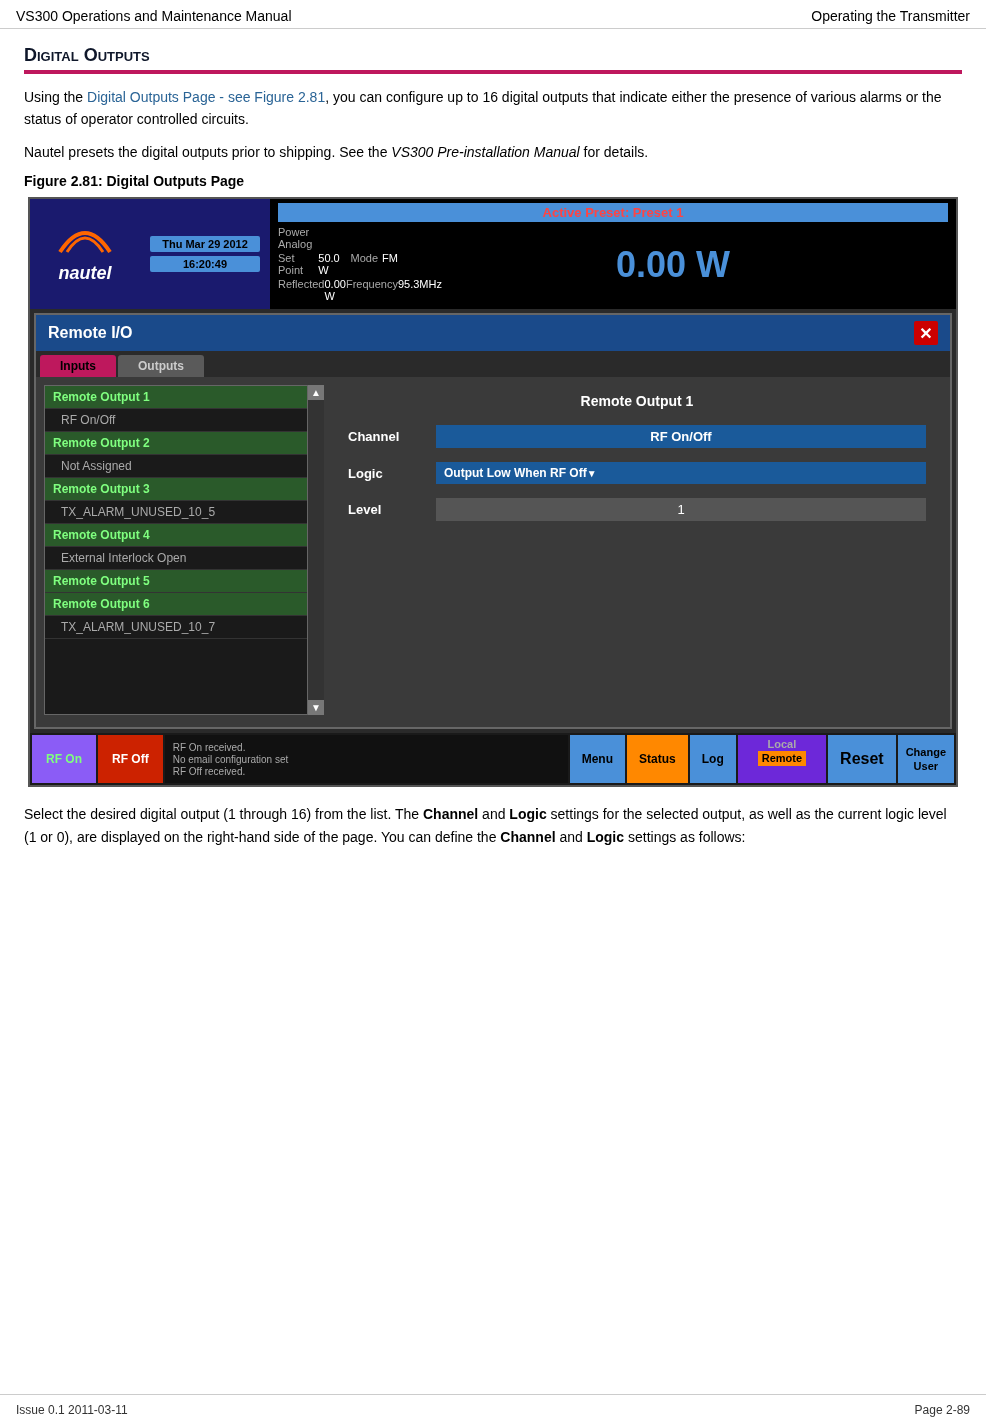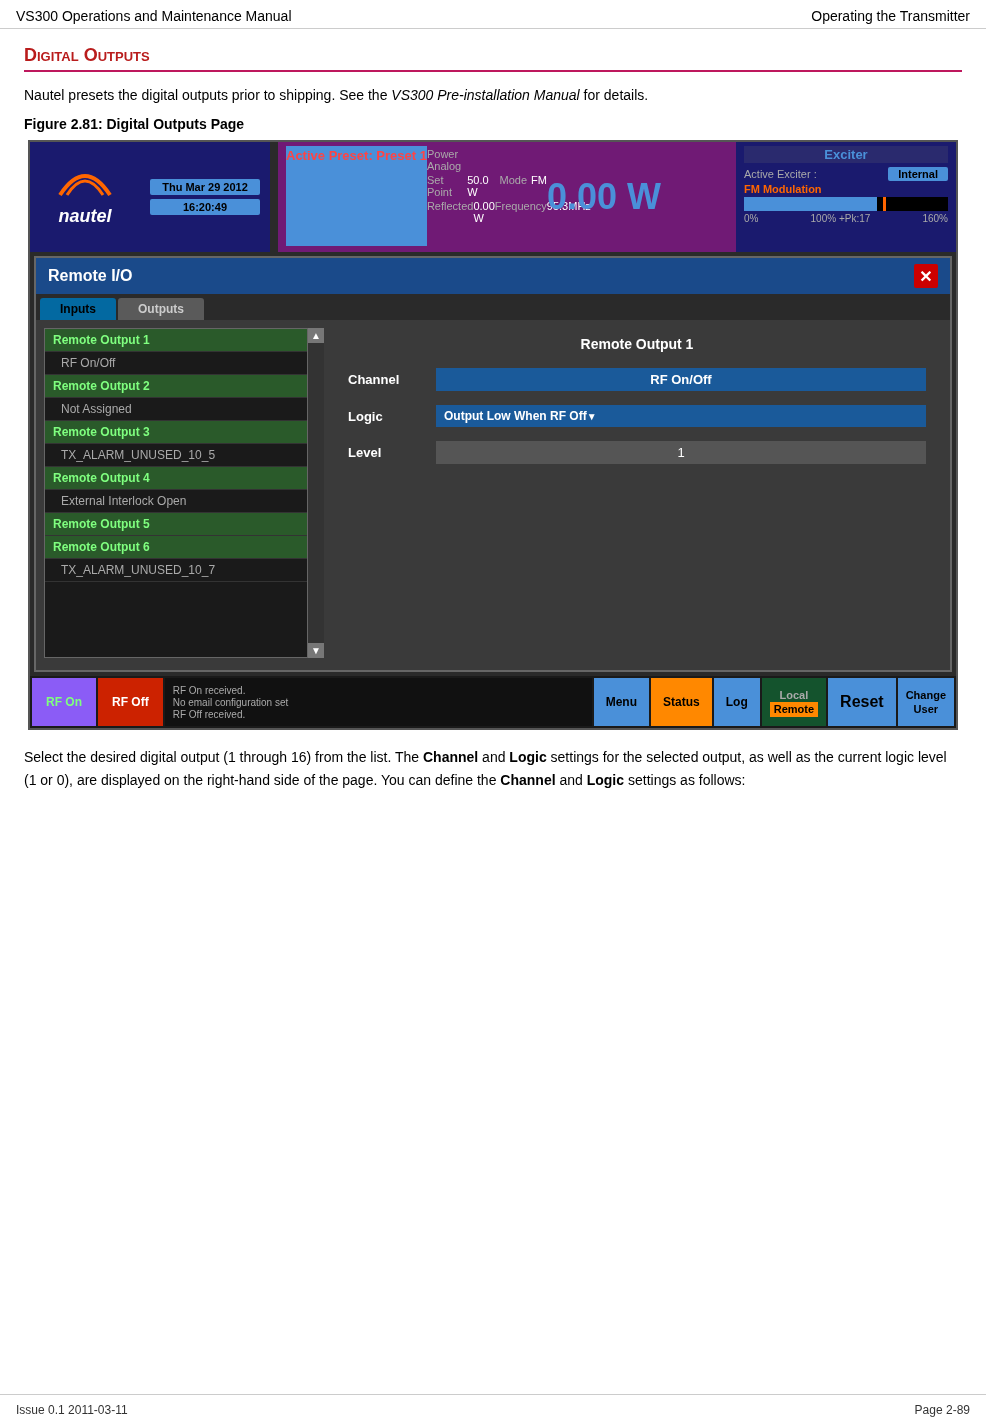--- a/index.html
+++ b/index.html
@@ -24,22 +24,22 @@
     
     .page-content {
       padding: 16px 24px;
     }
 
     
     .section-title {
       font-size: 18px;
       font-variant: small-caps;
       font-weight: bold;
-      color: #b91c1c;
-      border-bottom: 2px solid #be185d;
+      color: #0f172a;
+      border-bottom: 4px solid #be185d;
       padding-bottom: 4px;
       margin-bottom: 12px;
     }
 
     .body-text {
       font-size: 14px;
       line-height: 1.6;
       margin-bottom: 10px;
       color: #000;
     }
@@ -112,24 +112,24 @@
       padding: 2px 8px;
       border-radius: 2px;
       font-weight: bold;
       min-width: 110px;
       text-align: center;
     }
 
     
     .tx-power-area {
       flex: 1;
-      background: #701a75;
-      display: flex;
+      background: #000000;
+      display: flex;
+      flex-direction: column;
       padding: 4px 8px;
-      margin-left: 8px;
     }
     .tx-preset-bar {
       background: #4a90d9;
       color: #000;
       text-align: center;
       font-weight: bold;
       font-size: 13px;
       padding: 2px 0;
       margin-bottom: 2px;
     }
@@ -253,21 +253,21 @@
       gap: 2px;
     }
     .rio-tab {
       padding: 4px 20px;
       font-size: 12px;
       font-weight: bold;
       cursor: pointer;
       border-radius: 3px 3px 0 0;
     }
     .rio-tab-active {
-      background: #0369a1;
+      background: #be185d;
       color: #000;
     }
     .rio-tab-inactive {
       background: #5a5a5a;
       color: #ccc;
     }
 
     
     .remote-io-body {
       display: flex;
@@ -443,31 +443,30 @@
       font-size: 12px;
       font-weight: bold;
       padding: 4px 12px;
       border: none;
       cursor: pointer;
       display: flex;
       align-items: center;
       justify-content: center;
     }
     .tx-btn-localremote {
-      background: #14532d;
+      background: #6d28d9;
       color: #000;
       font-size: 11px;
       font-weight: bold;
-      padding: 2px 8px;
+      padding: 2px 20px;
       border: none;
       cursor: pointer;
       display: flex;
       flex-direction: column;
       align-items: center;
-      justify-content: center;
       line-height: 1.3;
     }
     .tx-btn-localremote .local {
       color: #aaa;
     }
     .tx-btn-localremote .remote {
       background: #ff8800;
       color: #000;
       padding: 0 4px;
       font-weight: bold;
@@ -559,20 +558,23 @@
 
   <div class="page-header">
     <span>VS300 Operations and Maintenance Manual</span>
     <span>Operating the Transmitter</span>
   </div>
 
   <div class="page-content">
 
     <div class="section-title">Digital Outputs</div>
 
+    <p class="body-text">
+      <span>Using the </span><span class="link-text">Digital Outputs Page - see Figure 2.81</span><span>, you can configure up to 16 digital outputs that indicate either the presence of various alarms or the status of operator controlled circuits.</span>
+    </p>
 
     <p class="body-text">
       Nautel presets the digital outputs prior to shipping. See the <em>VS300 Pre-installation Manual</em> for details.
     </p>
 
     <p class="figure-title">Figure 2.81: Digital Outputs Page</p>
 
     <div class="tx-ui">
 
       <div class="tx-topbar">
@@ -612,37 +614,20 @@
                 <span>Reflected</span>
                 <span style="color:#fff;">0.00 W</span>
                 <span>Frequency</span>
                 <span style="color:#fff;">95.3MHz</span>
               </div>
             </div>
             <div class="tx-power-display">0.00 W</div>
           </div>
         </div>
 
-        <div class="tx-exciter-area">
-          <div class="tx-exciter-title">Exciter</div>
-          <div class="tx-exciter-row">
-            <span>Active Exciter :</span>
-            <span class="tx-exciter-btn">Internal</span>
-          </div>
-          <div class="tx-fm-modulation-label">FM Modulation</div>
-          <div class="tx-mod-bar-container">
-            <div class="tx-mod-bar-fill"></div>
-            <div class="tx-mod-bar-peak"></div>
-          </div>
-          <div class="tx-mod-labels">
-            <span>0%</span>
-            <span>100% +Pk:17</span>
-            <span>160%</span>
-          </div>
-        </div>
 
       </div>
 
       <div class="remote-io-panel">
         <div class="remote-io-header">
           <span>Remote I/O</span>
           <button class="remote-io-close">✕</button>
         </div>
 
         <div class="remote-io-tabs">

